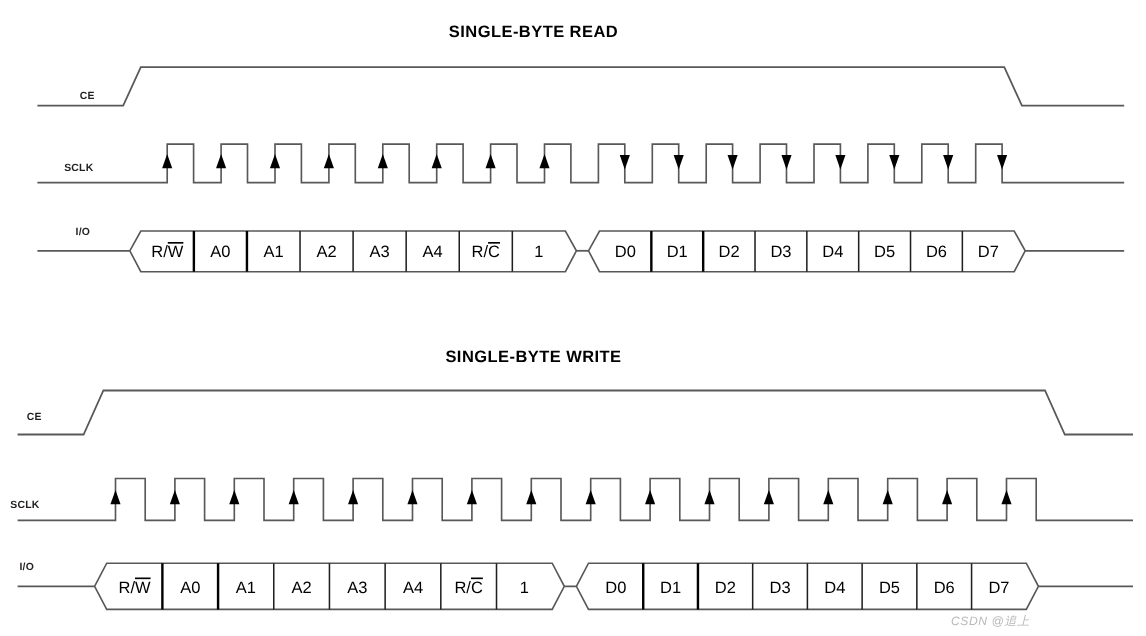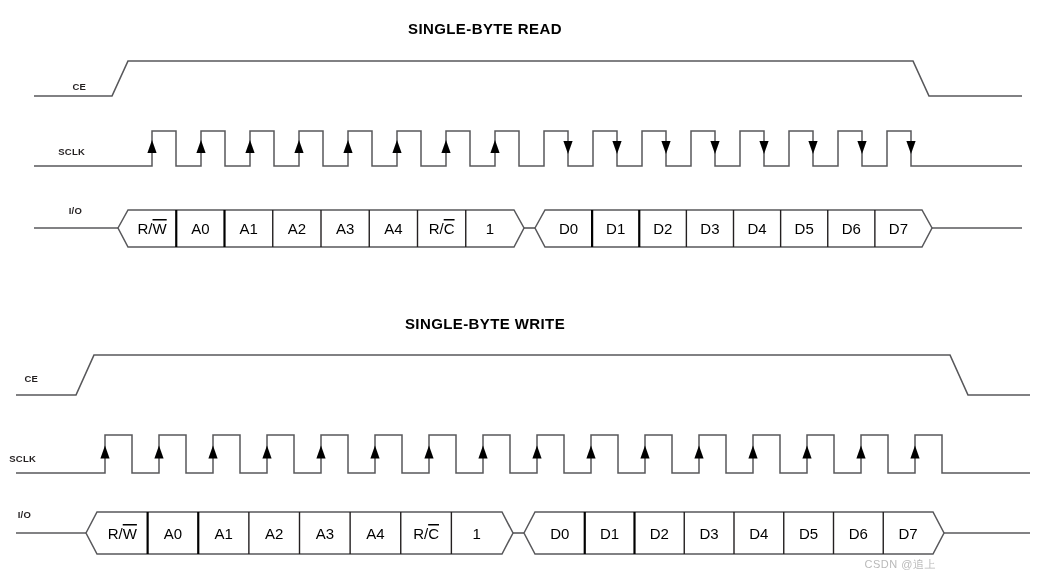--- a/index.html
+++ b/index.html
@@ -77,20 +77,21 @@
   }
   .watermark {
     position: absolute;
     right: 8px;
     bottom: 6px;
     font-size: 11px;
     color: #b9b9b9;
     font-family: "Liberation Sans", sans-serif;
     letter-spacing: 0.5px;
     white-space: nowrap;
+    font-style: italic;
   }
 </style>
 </head>
 <body>
 
 <div class="diagram-root">
   <svg class="wave-svg" viewBox="0 0 1042 578">
     <g id="svg-root">
         <g>
           <text x="485" y="34" class="title-text" text-anchor="middle">SINGLE-BYTE READ</text>

